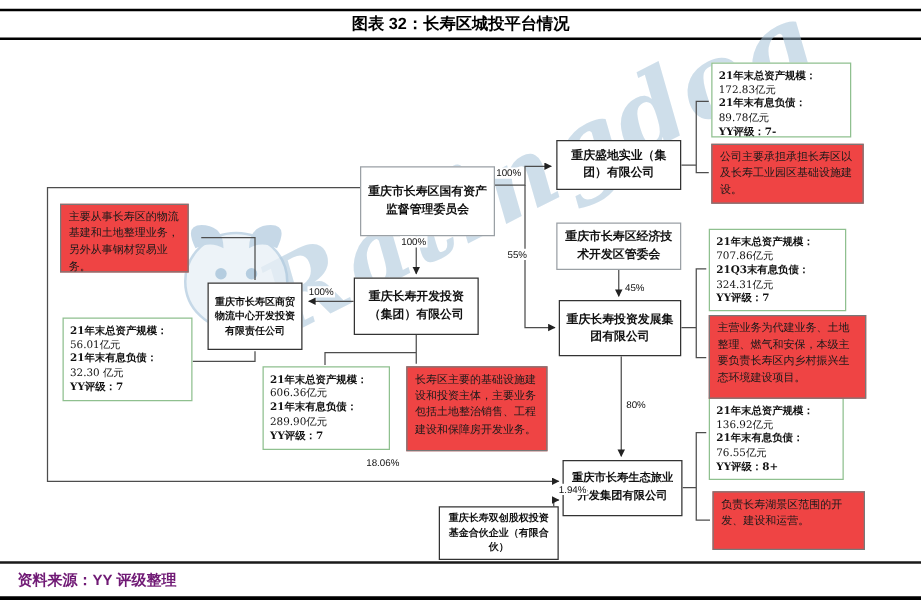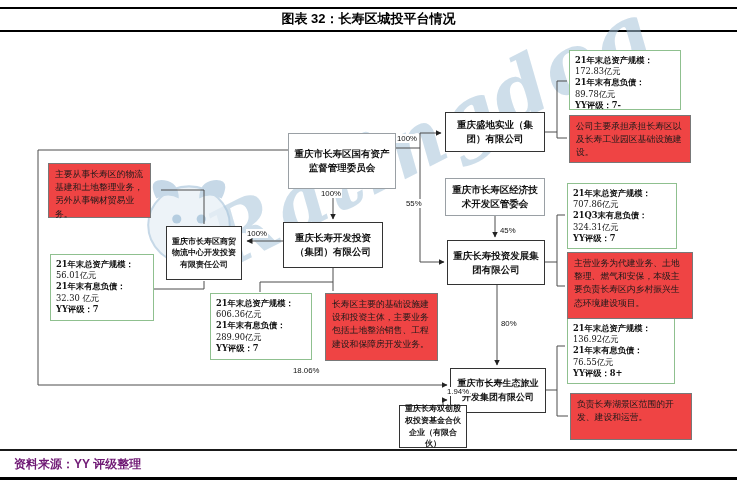--- a/index.html
+++ b/index.html
@@ -115,21 +115,21 @@
     </div>
 
   <div class="org" style="left:166px;top:226px;width:76px;height:54px;font-size:8px;text-align:center;">
     <span>重庆市长寿区商贸物流中心开发投资有限责任公司</span>
     </div>
 
   <div class="org" style="left:450px;top:368px;width:96px;height:45px;font-size:9px;">
     <span>重庆市长寿生态旅业开发集团有限公司</span>
     </div>
 
-  <div class="org" style="left:351px;top:405px;width:68px;height:43px;font-size:8px;margin-left:48px;">
+  <div class="org" style="left:351px;top:405px;width:96px;height:43px;font-size:8px;">
     <span>重庆长寿双创股权投资基金合伙企业（有限合伙）</span>
     </div>
 
   <div class="fin" style="left:569px;top:50px;width:112px;height:60px;">
     <span class="bb">21年末总资产规模：</span>
     <span>172.83亿元</span>
     <span class="bb">21年末有息负债：</span>
     <span>89.78亿元</span>
     <span class="bb">YY评级：7-</span>
   </div>

